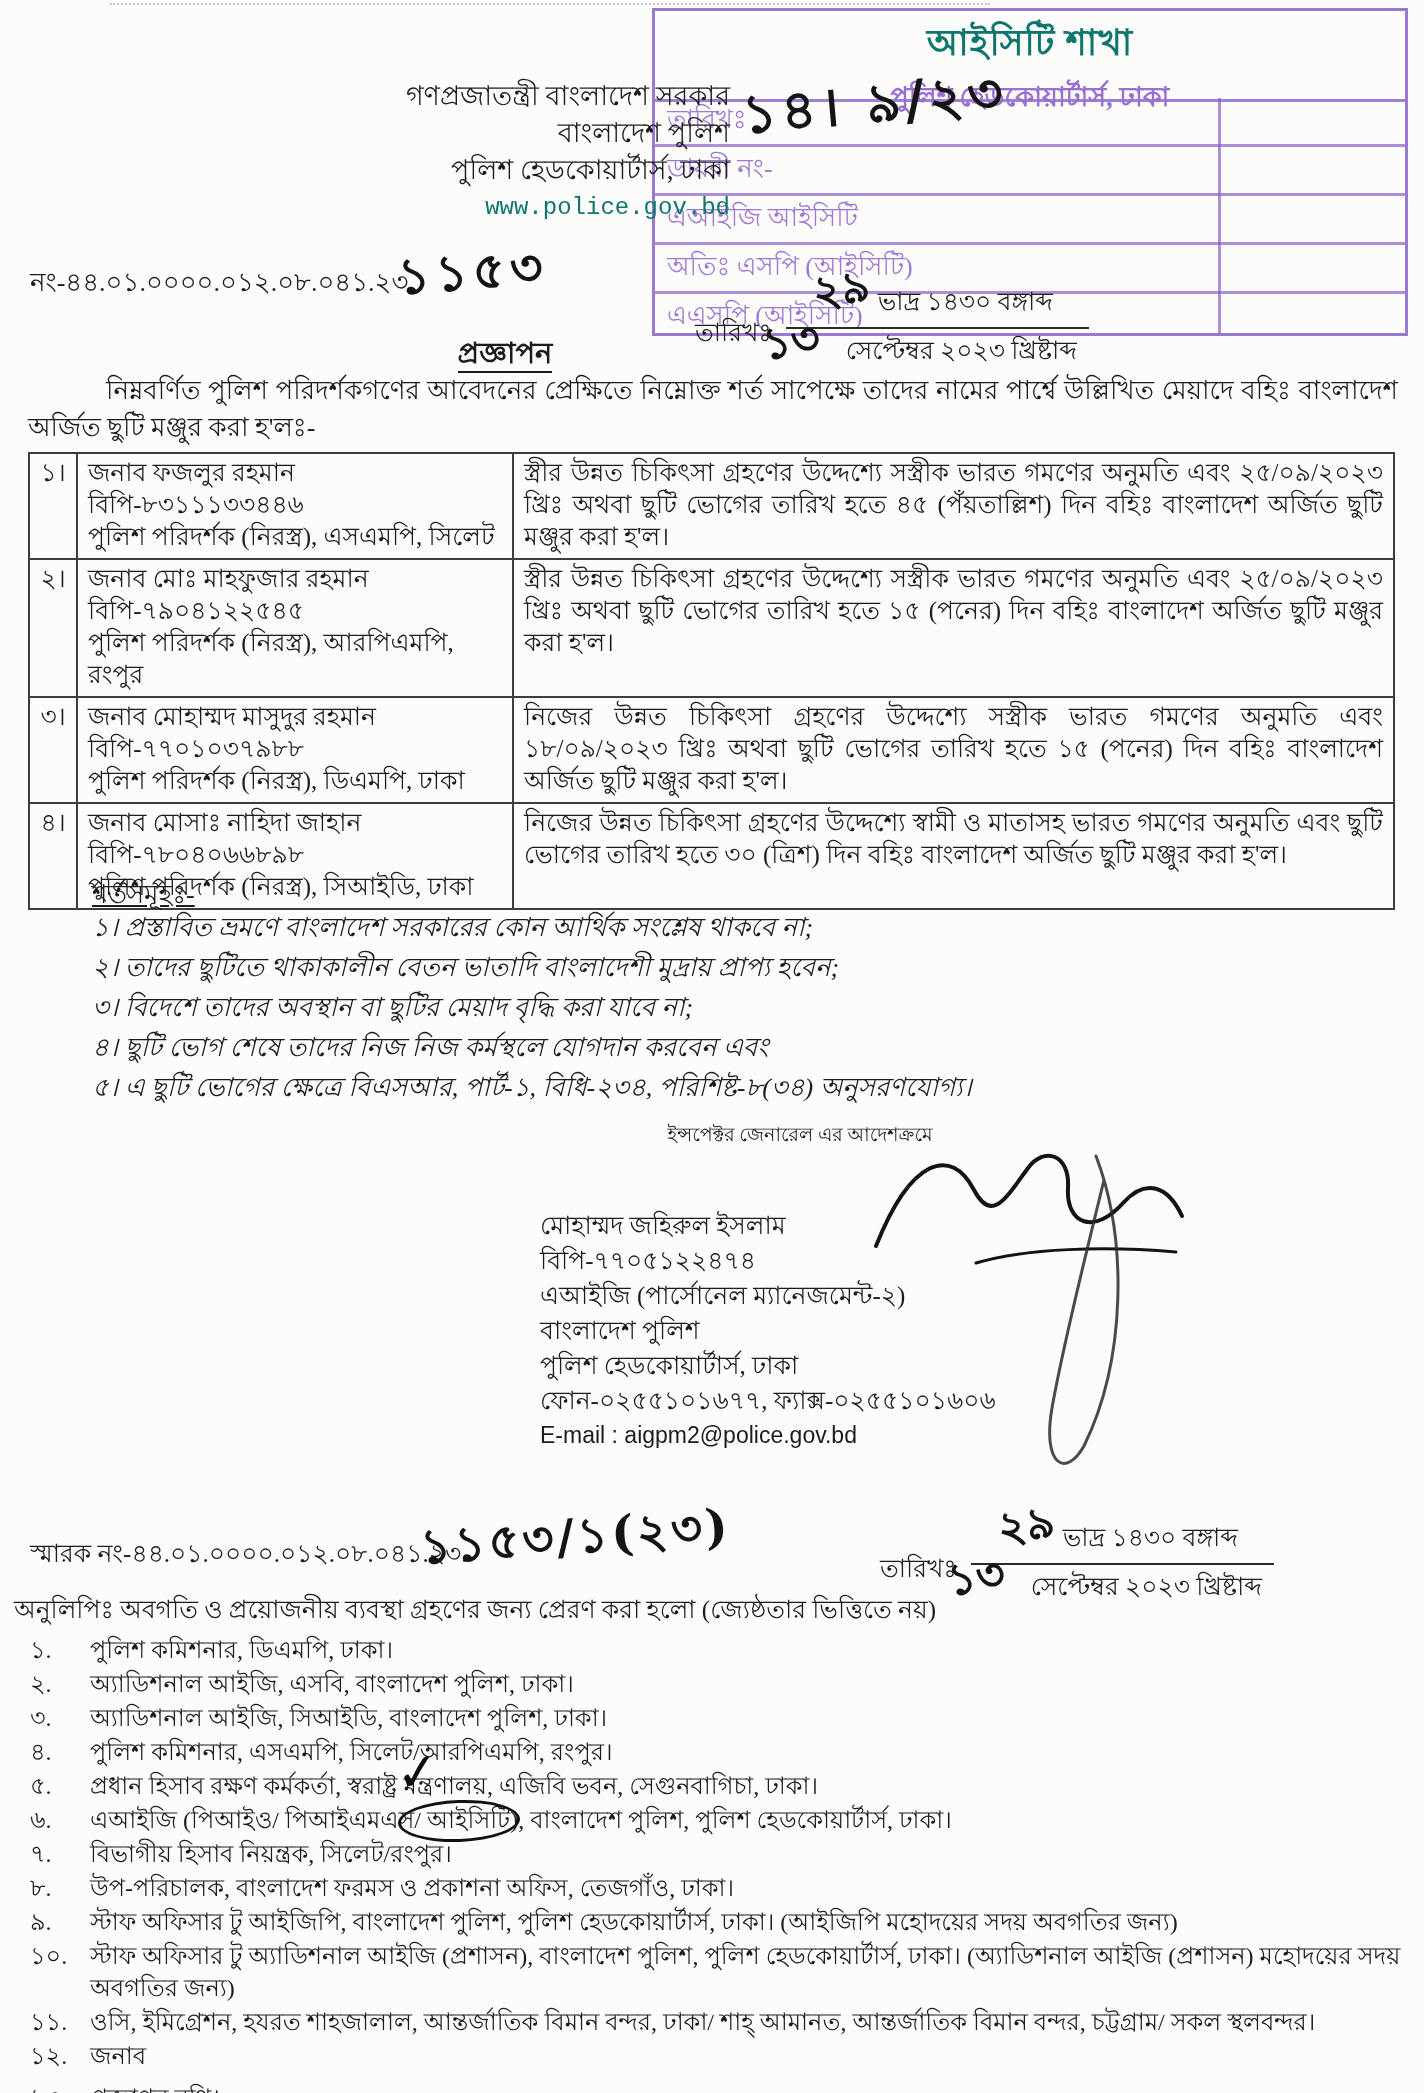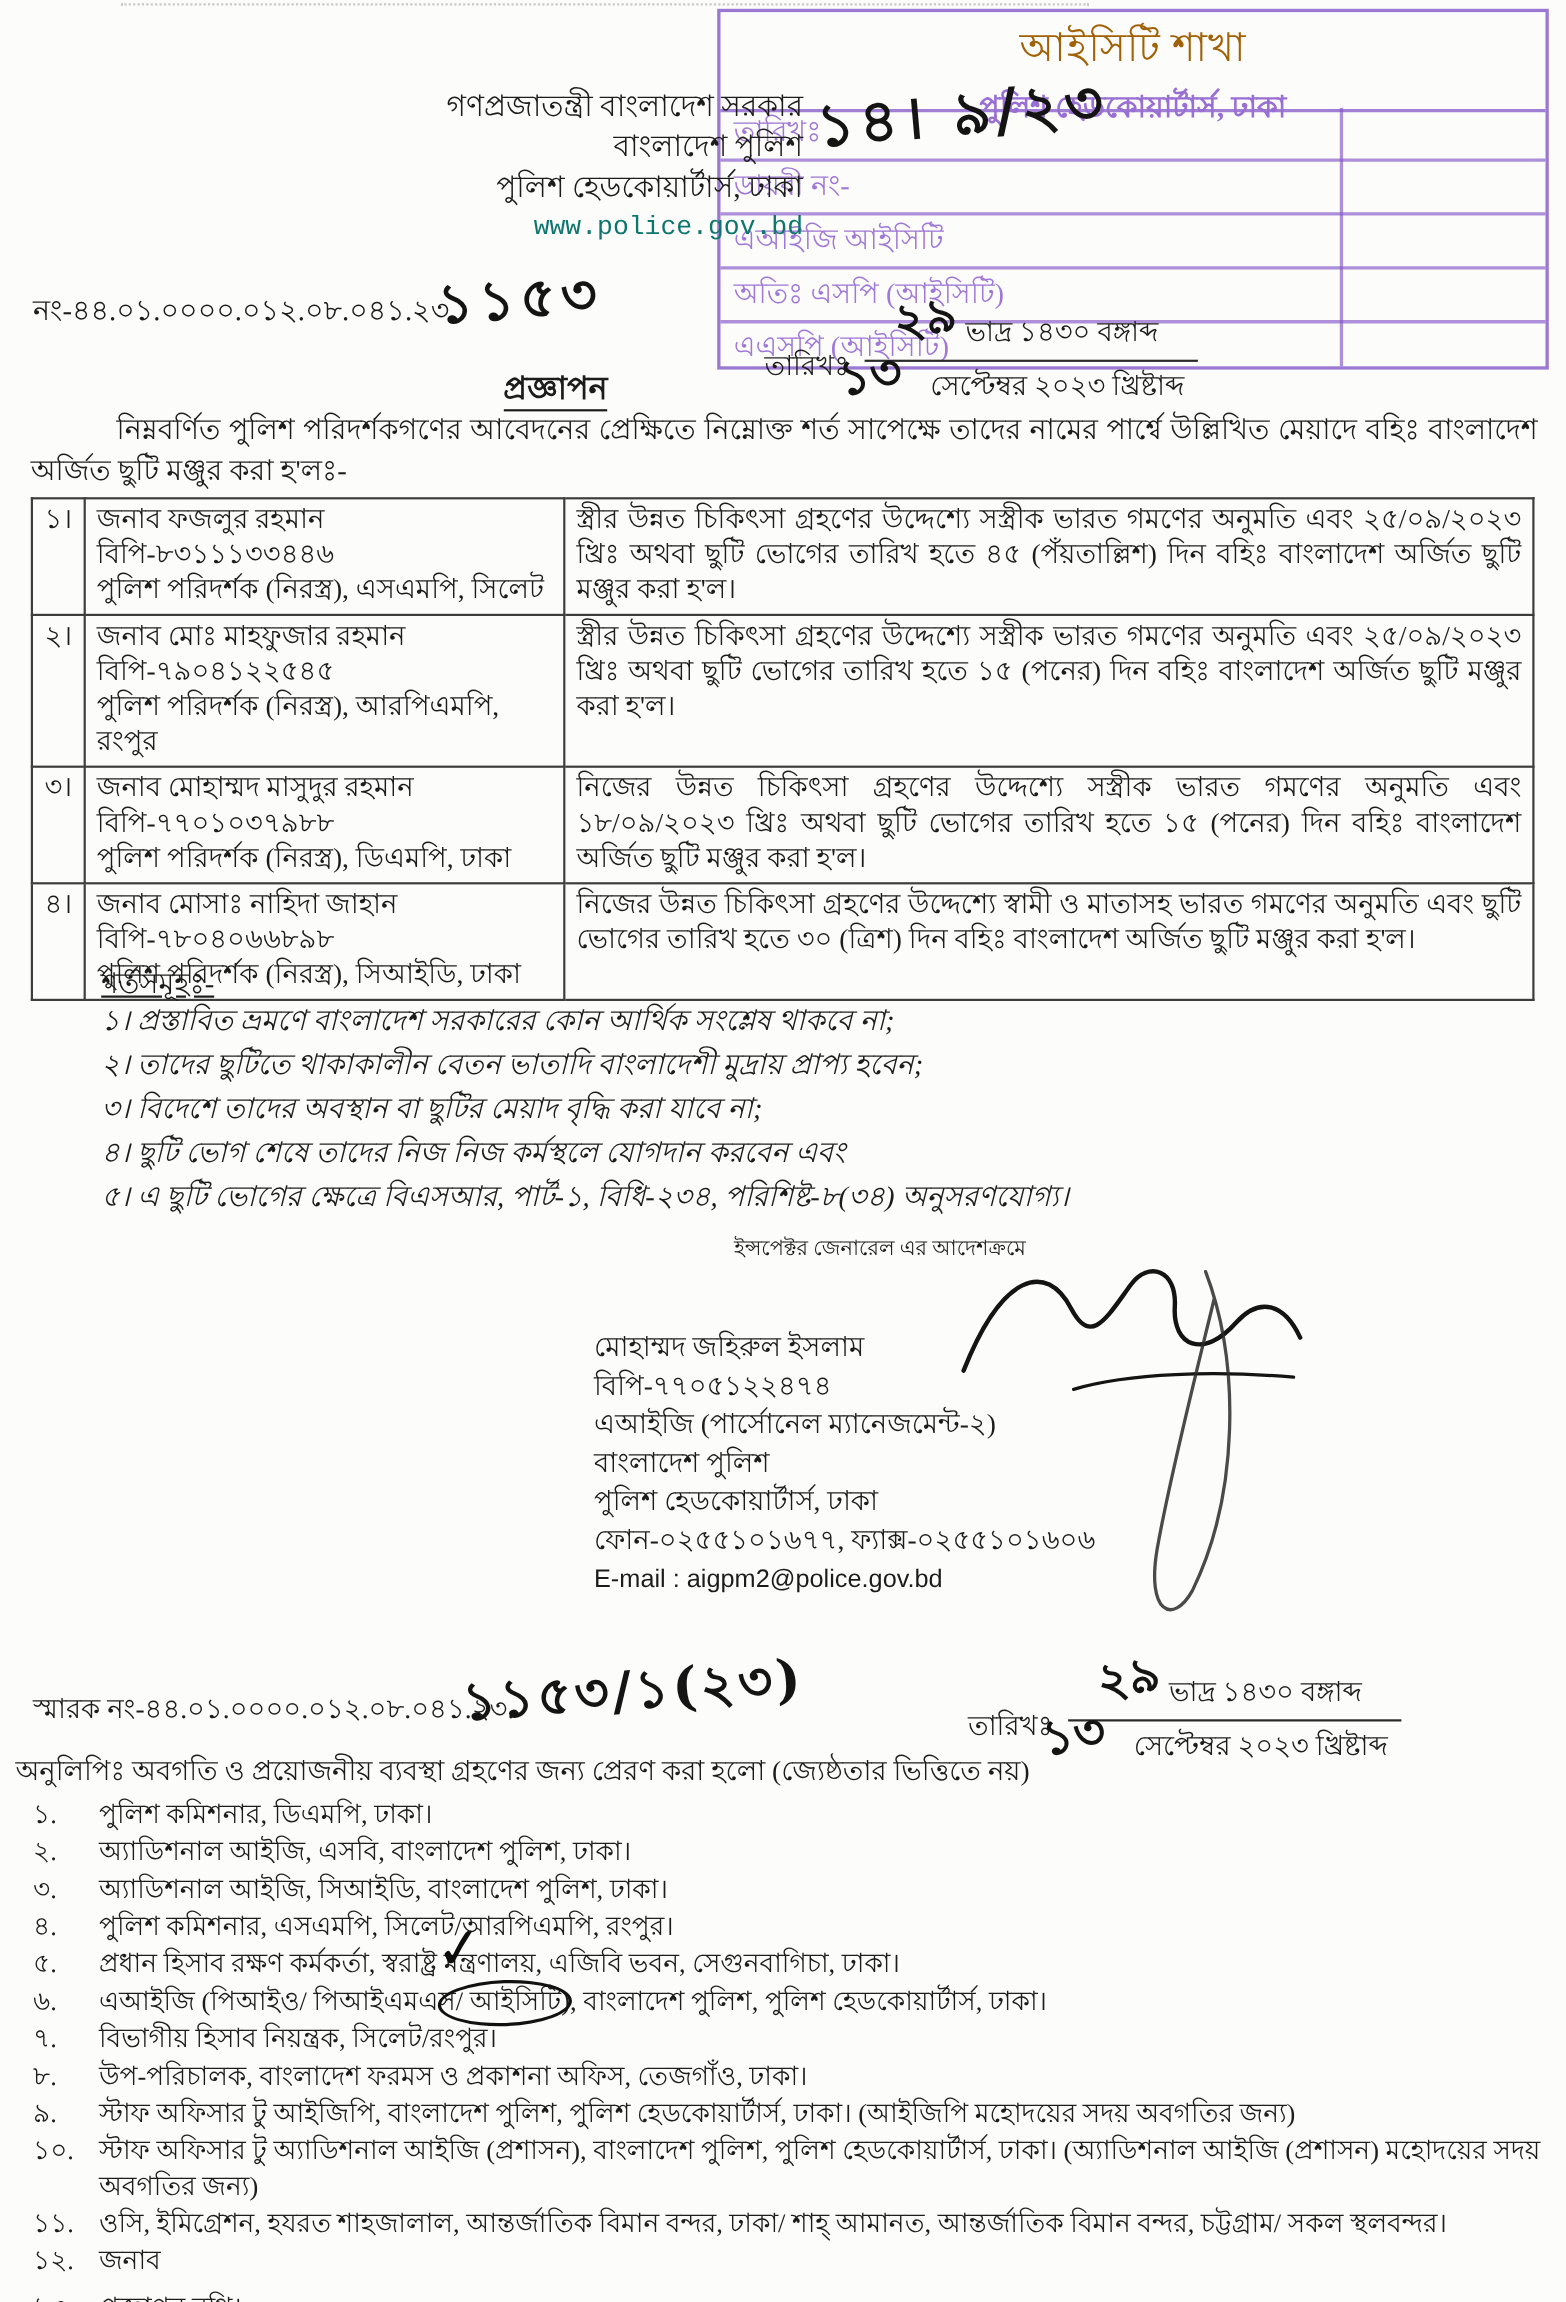--- a/index.html
+++ b/index.html
@@ -12,21 +12,21 @@
   .abs{position:absolute;}
   
   .artifact{top:3px;left:110px;width:880px;border-top:2px dotted rgba(80,80,80,.30);height:0;}
   
   .stamp{
     left:652px; top:8px; width:750px; height:322px;
     border:3px solid rgba(130,86,200,.8); color:#9467d2;
     background:rgba(255,255,255,0);
   }
   .stamp-head{height:84px;border-bottom:3px solid rgba(130,86,200,.75);text-align:center;}
-  .stamp-title{font-size:36px;font-weight:normal;letter-spacing:1px;margin-top:4px;color:#a16207;}
+  .stamp-title{font-size:36px;font-weight:bold;letter-spacing:1px;margin-top:4px;color:#0f766e;}
   .stamp-sub{font-size:27px;font-weight:bold;color:#9a6fd4;margin-top:1px;}
   .stamp-rows{position:absolute;top:87px;left:0;right:0;bottom:0;}
   .stamp-row{height:46px;border-bottom:3px solid rgba(130,86,200,.65);font-size:26px;padding-left:12px;line-height:44px;color:#a078d6;}
   .stamp-row:last-child{border-bottom:none;}
   .stamp-vline{position:absolute;top:87px;bottom:0;left:563px;width:3px;background:rgba(130,86,200,.65);}
   
   .hand{font-weight:bold;color:#141414;font-family:"DejaVu Serif",serif;}
   .hand-stamp-date{left:742px;top:62px;font-size:54px;transform:rotate(-5deg);letter-spacing:4px;}
   .hand-memo{left:398px;top:234px;font-size:50px;transform:rotate(-4deg);letter-spacing:5px;}
   .hand-memo2{left:420px;top:1500px;font-size:48px;transform:rotate(-4deg);letter-spacing:3px;}

